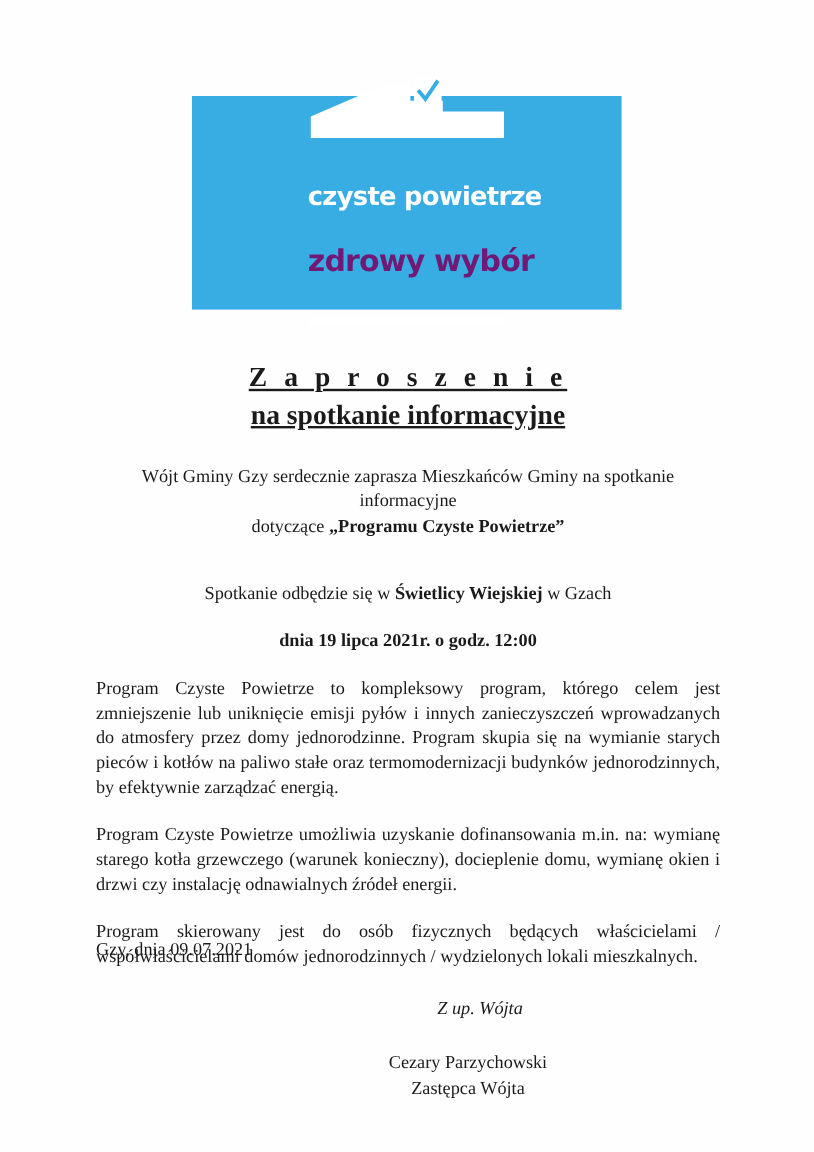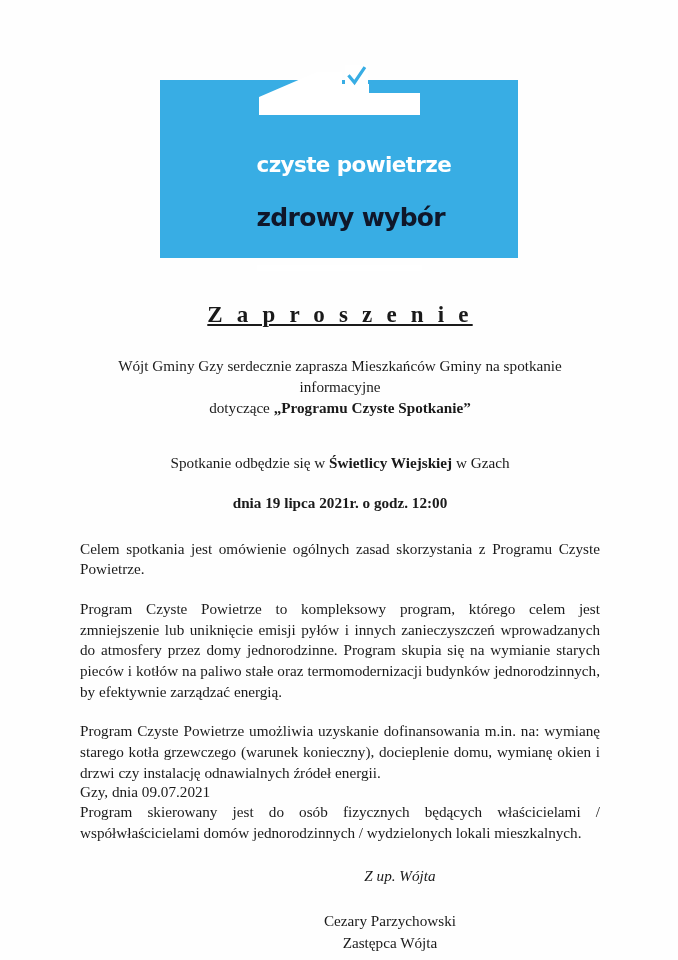--- a/index.html
+++ b/index.html
@@ -56,21 +56,21 @@
     color: #ffffff;
     font-family: "DejaVu Sans", "Liberation Sans", sans-serif;
     font-weight: bold;
     font-size: 21.5px;
     letter-spacing: -0.6px;
     line-height: 1.02;
     margin-top: 3px;
     white-space: nowrap;
   }
   .logo-line2 {
-    color: #0f172a;
+    color: #701a75;
     font-family: "DejaVu Sans", "Liberation Sans", sans-serif;
     font-weight: bold;
     font-size: 25px;
     letter-spacing: -0.7px;
     line-height: 1.02;
     margin-top: 1px;
     white-space: nowrap;
   }
   .logo-bar {
     height: 6px;
@@ -174,34 +174,34 @@
         <div class="logo-line2">zdrowy wybór</div>
         <div class="logo-bar"></div>
       </div>
     </div>
   </div>
 
   <div class="doc">
 
     <div class="title">
       <div><span class="t-line1">Z a p r o s z e n i e</span></div>
+      <div><span class="t-line2">na spotkanie informacyjne</span></div>
     </div>
 
     <p class="para center intro">
       <span>Wójt Gminy Gzy serdecznie zaprasza Mieszkańców Gminy na spotkanie informacyjne</span><br>
-      <span>dotyczące </span><span class="bold">„Programu Czyste Spotkanie”</span>
+      <span>dotyczące </span><span class="bold">„Programu Czyste Powietrze”</span>
     </p>
 
     <p class="para center place">
       <span>Spotkanie odbędzie się w </span><span class="bold">Świetlicy Wiejskiej</span><span> w Gzach</span>
     </p>
 
     <p class="para center datetime">dnia 19 lipca 2021r. o godz. 12:00</p>
 
-    <p class="para just p1">Celem spotkania jest omówienie ogólnych zasad skorzystania z Programu Czyste Powietrze.</p>
     <p class="para just p2">Program Czyste Powietrze to kompleksowy program, którego celem jest zmniejszenie lub uniknięcie emisji pyłów i innych zanieczyszczeń wprowadzanych do atmosfery przez domy jednorodzinne. Program skupia się na wymianie starych pieców i kotłów na paliwo stałe oraz termomodernizacji budynków jednorodzinnych, by efektywnie zarządzać energią.</p>
     <p class="para just p3">Program Czyste Powietrze umożliwia uzyskanie dofinansowania m.in.  na: wymianę starego kotła grzewczego (warunek konieczny), docieplenie domu, wymianę okien i drzwi czy instalację odnawialnych źródeł energii.</p>
     <p class="para just p4">Program skierowany jest do osób fizycznych będących właścicielami / współwłaścicielami domów jednorodzinnych / wydzielonych lokali mieszkalnych.</p>
 
     <div class="sign">
       <div class="sign-upper">Z up. Wójta</div>
       <div class="sign-name">
         <div>Cezary Parzychowski</div>
         <div>Zastępca Wójta</div>
       </div>

